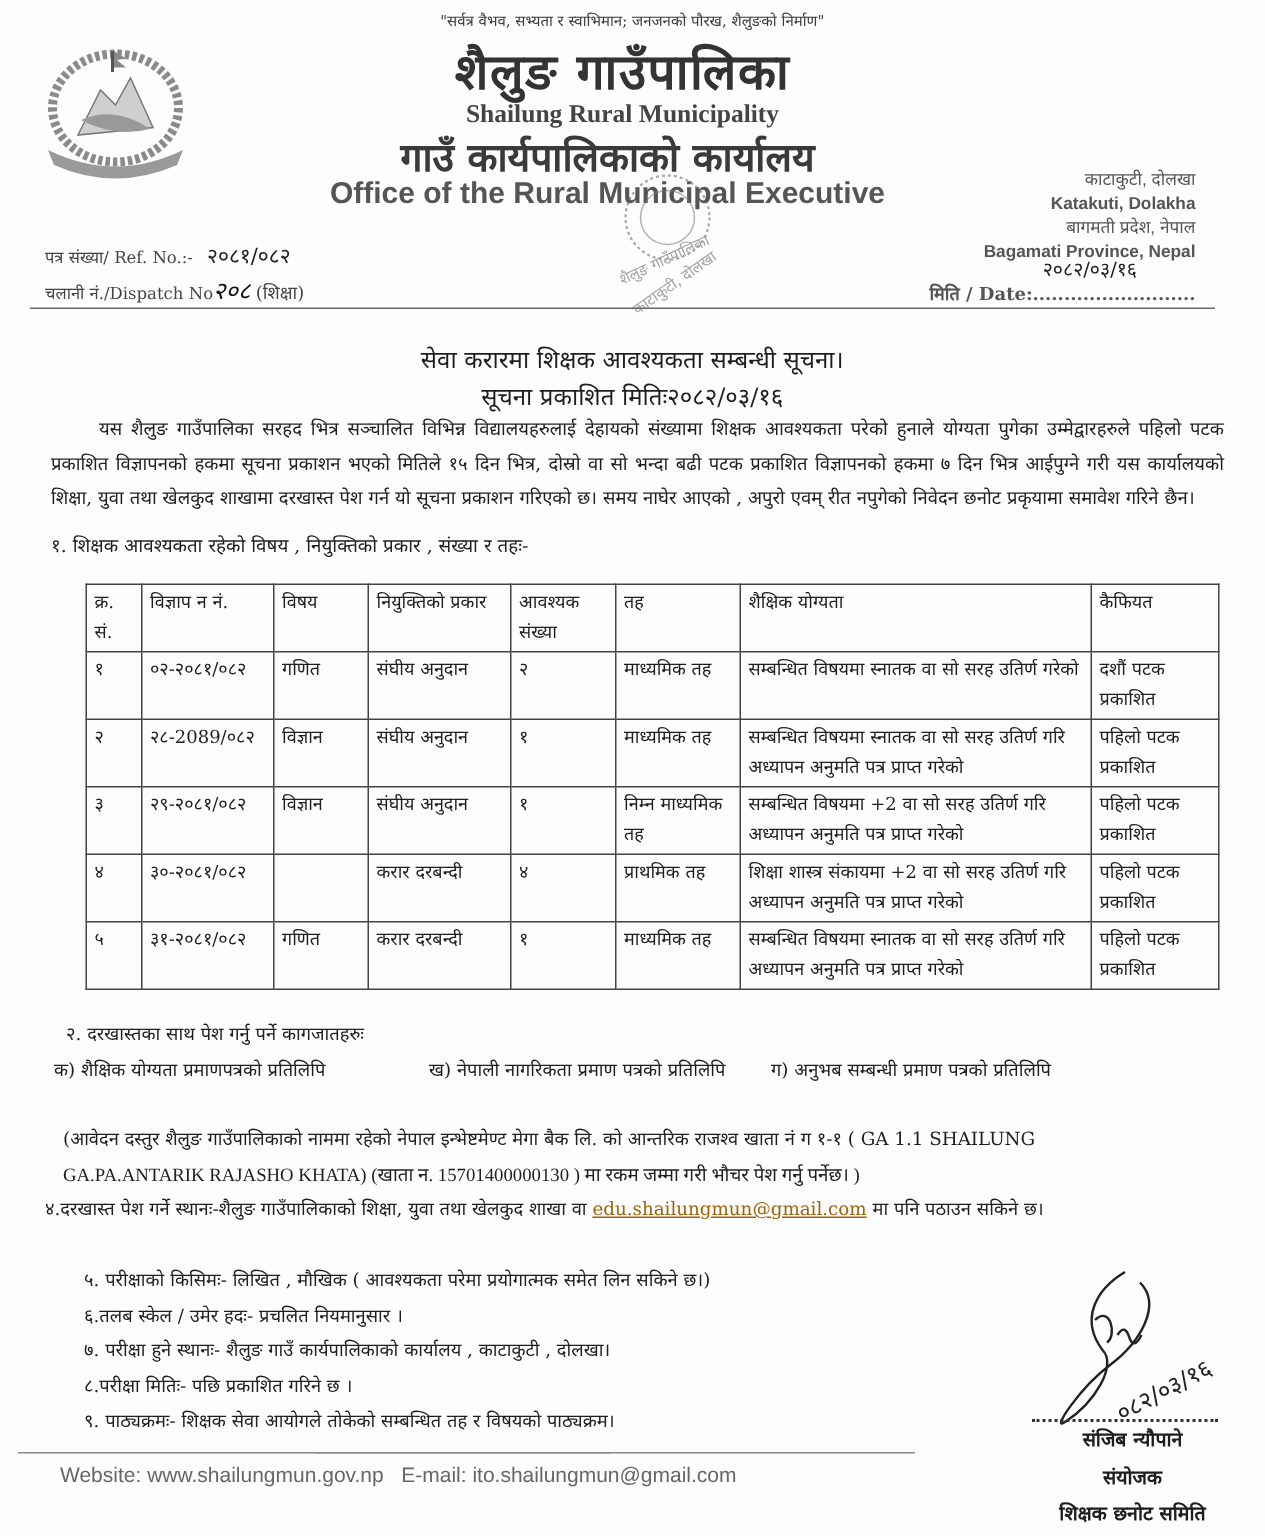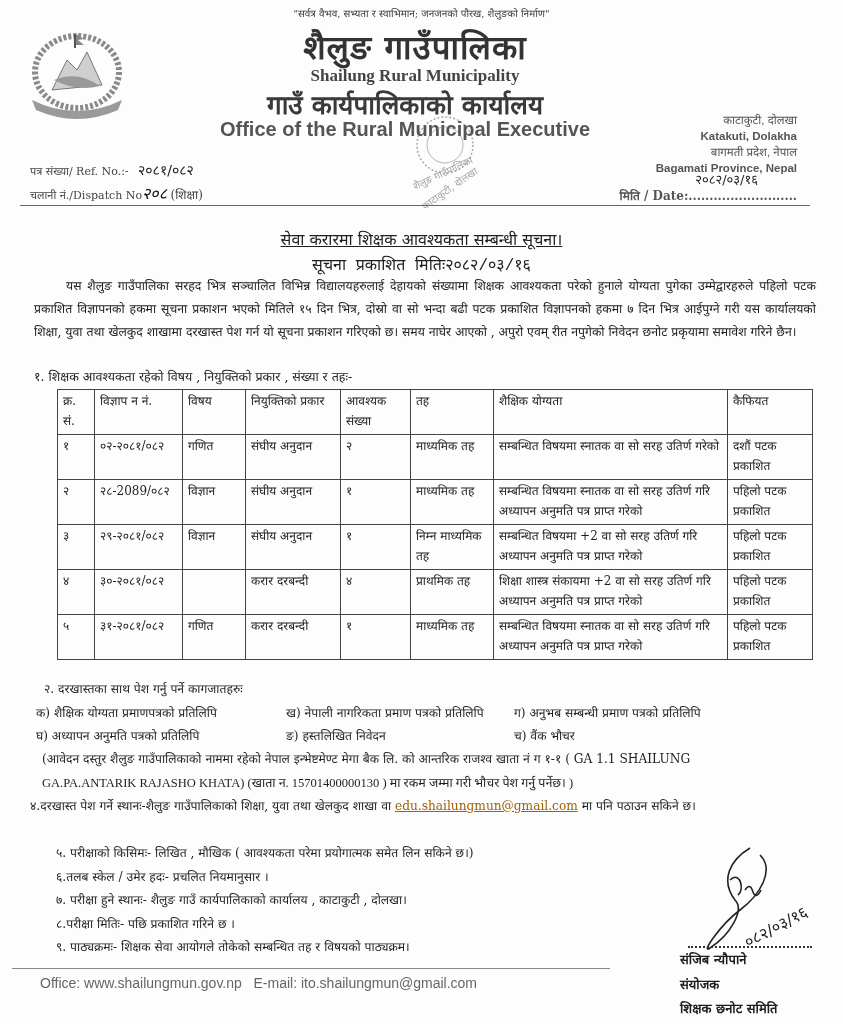--- a/index.html
+++ b/index.html
@@ -16,39 +16,39 @@
   .addr .b { font-weight:bold; }
   .ref { left:30px; top:160px; font-size:11px; color:#444; }
   .ref .hand { font-size:14px; color:#222; margin-left:6px; font-family:"DejaVu Sans", sans-serif; }
   .disp { left:30px; top:182px; font-size:11px; color:#444; }
   .disp .hand { font-size:16px; color:#111; font-style:italic; font-family:"DejaVu Sans", sans-serif; }
   .hdate { right:85px; top:170px; font-size:13px; color:#222; font-family:"DejaVu Sans", sans-serif; }
   .date-lbl { right:46px; top:187px; font-size:12px; color:#555; font-weight:bold; }
   .hr-top { left:20px; width:790px; top:205px; height:0; border-top:1.5px solid #666; }
   .stamp { left:405px; top:110px; width:120px; height:110px; opacity:.55; }
 
-  .notice-title { left:0; width:843px; top:228px; text-align:center; font-size:16px;text-decoration:underline; }
-  .notice-date { left:0; width:843px; top:253px; text-align:center; font-size:16px;font-family:Liberation Mono, monospace; }
+  .notice-title { left:0; width:843px; top:228px; text-align:center; font-size:16px; }
+  .notice-date { left:0; width:843px; top:253px; text-align:center; font-size:16px; }
   .para { left:34px; width:782px; top:275px; font-size:12.3px; line-height:23px; text-indent:32px; text-align:justify; }
-  .sec1 { left:34px; top:368px; font-size:12.5px; }
+  .sec1 { left:34px; top:355px; font-size:12.5px; }
 
   table.t { position:absolute; left:57px; top:389px; width:756px; border-collapse:collapse; font-size:12px;border-radius:16px; }
   table.t td, table.t th { border:1.2px solid #444; vertical-align:top; padding:1px 5px; line-height:20px; font-weight:normal; text-align:left; }
   table.t th { height:42px; }
   table.t td { height:42px; }
   .c1{width:26px}.c2{width:77px}.c3{width:52px}.c4{width:84px}.c5{width:59px}.c6{width:72px}.c7{width:223px}.c8{width:74px}
 
   .lines { left:34px; width:790px; font-size:12.2px; line-height:23.5px; }
   .lines .row { white-space:nowrap; }
   .sp { display:inline-block; }
   a.email { color:#a16207; text-decoration:underline; }
 
   .sig { left:690px; top:840px; width:140px; height:120px; }
   .sig-dots { left:688px; top:946px; width:124px; border-top:2px dotted #333; }
-  .signer { left:680px; width:150px; text-align:left; font-size:13px; font-weight:bold; }
+  .signer { left:680px; width:150px; text-align:center; font-size:13px; font-weight:bold; }
   .hr-foot { left:12px; width:395px; top:968px; border-top:1.5px solid #888; }
   .hr-foot2 { left:210px; width:400px; top:968px; border-top:1.2px solid #888; }
   .footer { left:40px; top:975px; font-size:14px; color:#666; font-family:"Liberation Sans", sans-serif; white-space:nowrap; }
 </style>
 </head>
 <body>
 
 <div class="abs motto">"सर्वत्र वैभव, सभ्यता र स्वाभिमान; जनजनको पौरख, शैलुङको निर्माण"</div>
 
 <svg class="abs emblem" viewBox="0 0 110 95">
@@ -160,23 +160,20 @@
       <td>सम्बन्धित विषयमा स्नातक वा सो सरह उतिर्ण गरि अध्यापन अनुमति पत्र प्राप्त गरेको</td>
       <td>पहिलो पटक प्रकाशित</td>
     </tr>
   </tbody>
 </table>
 
 <div class="abs lines" style="top:678px;">
   <div class="row" style="padding-left:10px">२. दरखास्तका साथ पेश गर्नु पर्ने कागजातहरुः</div>
   <div class="row" style="padding-left:2px">
     <span class="sp" style="width:250px">क) शैक्षिक योग्यता प्रमाणपत्रको प्रतिलिपि</span><span class="sp" style="width:228px">ख) नेपाली नागरिकता प्रमाण पत्रको प्रतिलिपि</span><span class="sp">ग) अनुभब सम्बन्धी प्रमाण पत्रको प्रतिलिपि</span>
-  </div>
-  <div class="row" style="padding-left:2px">
-    <span class="sp" style="width:250px">घ) अध्यापन अनुमति पत्रको प्रतिलिपि</span><span class="sp" style="width:228px">ङ) हस्तलिखित निवेदन</span><span class="sp">च) वैंक भौचर</span>
   </div>
 </div>
 
 <div class="abs lines" style="top:748px; left:30px;">
   <div class="row" style="padding-left:12px">(आवेदन दस्तुर शैलुङ गाउँपालिकाको नाममा  रहेको नेपाल इन्भेष्टमेण्ट मेगा बैक लि. को आन्तरिक राजश्व खाता नं ग १-१    ( GA 1.1 SHAILUNG</div>
   <div class="row" style="padding-left:12px; font-family:'Liberation Serif', 'DejaVu Serif', serif; font-size:12.5px">GA.PA.ANTARIK RAJASHO KHATA) (खाता न. 15701400000130 ) मा रकम जम्मा गरी भौचर पेश गर्नु पर्नेछ। )</div>
   <div class="row">
     <span>४.दरखास्त पेश गर्ने स्थानः-शैलुङ गाउँपालिकाको शिक्षा, युवा तथा खेलकुद शाखा वा </span><a class="email" href="#">edu.shailungmun@gmail.com</a><span> मा पनि पठाउन सकिने छ।</span>
   </div>
 </div>
@@ -195,15 +192,15 @@
   <text x="58" y="108" font-size="16" fill="#222" transform="rotate(-28 58 108)" font-family="DejaVu Sans, sans-serif">०८२/०३/१६</text>
 </svg>
 <div class="abs sig-dots"></div>
 <div class="abs signer" style="top:950px">संजिब न्यौपाने</div>
 <div class="abs signer" style="top:975px">संयोजक</div>
 <div class="abs signer" style="top:999px">शिक्षक छनोट समिति</div>
 
 <div class="abs hr-foot"></div>
 <div class="abs hr-foot2"></div>
 <div class="abs footer">
-  <span>Office: www.shailungmun.gov.np</span>&nbsp;&nbsp;
+  <span>Website: www.shailungmun.gov.np</span>&nbsp;&nbsp;
   <span>E-mail: ito.shailungmun@gmail.com</span>
 </div>
 
 </body></html>

